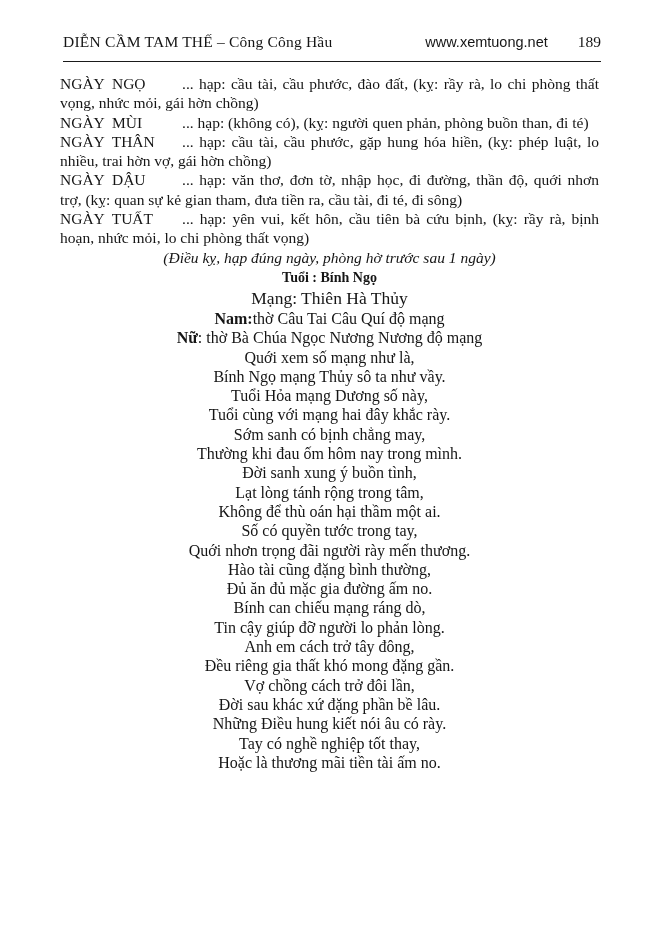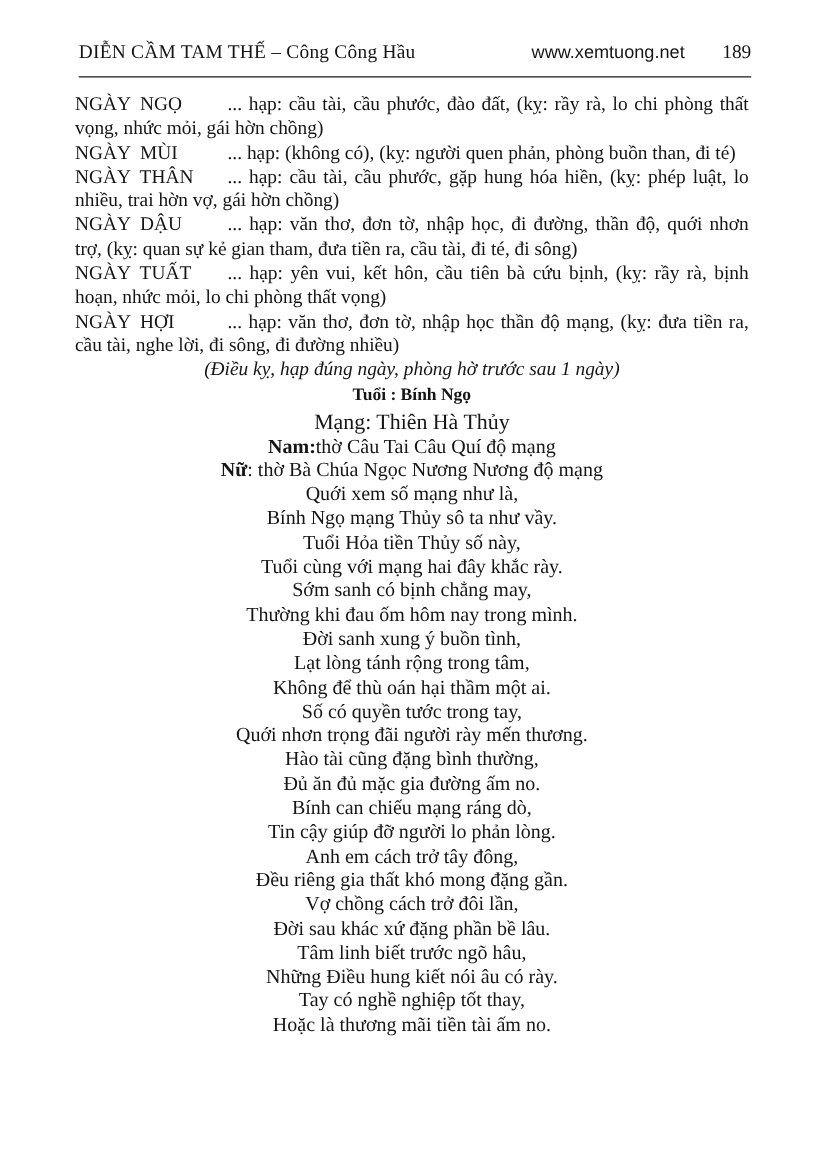--- a/index.html
+++ b/index.html
@@ -101,57 +101,55 @@
   <div class="rule"></div>
 
   <div class="content">
 
     <div>
         <p class="day-entry"><span class="day-label">NGÀY  NGỌ</span><span>...  hạp: cầu tài, cầu phước, đào đất, (kỵ: rầy rà, lo chi phòng thất vọng, nhức mỏi, gái hờn chồng)</span></p>
         <p class="day-entry"><span class="day-label">NGÀY  MÙI</span><span>...  hạp: (không có), (kỵ: người quen phản, phòng buồn than, đi té)</span></p>
         <p class="day-entry"><span class="day-label">NGÀY  THÂN</span><span>...  hạp: cầu tài, cầu phước, gặp hung hóa hiền, (kỵ: phép luật, lo nhiều, trai hờn vợ, gái hờn chồng)</span></p>
         <p class="day-entry"><span class="day-label">NGÀY  DẬU</span><span>...  hạp: văn thơ, đơn tờ, nhập học, đi đường, thần độ, quới nhơn trợ, (kỵ: quan sự kẻ gian tham, đưa tiền ra, cầu tài, đi té, đi sông)</span></p>
         <p class="day-entry"><span class="day-label">NGÀY  TUẤT</span><span>...  hạp: yên vui, kết hôn, cầu tiên bà cứu bịnh, (kỵ: rầy rà, bịnh hoạn, nhức mỏi, lo chi phòng thất vọng)</span></p>
-        <p class="day-entry"><span class="day-label">NGÀY  HỢI</span><span>...  hạp: văn thơ, đơn tờ, nhập học thần độ mạng, (kỵ: đưa tiền ra, cầu tài, nghe lời, đi sông, đi đường nhiều)</span></p>
       </div>
 
     <div class="note-line">(Điều kỵ, hạp đúng ngày, phòng hờ trước sau 1 ngày)</div>
 
     <div class="age-title">Tuổi : Bính Ngọ</div>
 
     <div class="mang-line">Mạng: Thiên Hà Thủy</div>
 
     <div class="gender-line">
       <span class="gender-prefix">Nam:</span><span>thờ Câu Tai Câu Quí độ mạng</span>
     </div>
 
     <div class="gender-line">
       <span class="gender-prefix">Nữ</span><span>: thờ Bà Chúa Ngọc Nương Nương độ mạng</span>
     </div>
 
     <div>
         <div class="verse-line">Quới xem số mạng như là,</div>
         <div class="verse-line">Bính Ngọ mạng Thủy sô ta như vầy.</div>
-        <div class="verse-line">Tuổi Hỏa tiền Thủy số này,</div>
+        <div class="verse-line">Tuổi Hỏa mạng Dương số này,</div>
         <div class="verse-line">Tuổi cùng với mạng hai đây khắc rày.</div>
         <div class="verse-line">Sớm sanh có bịnh chẳng may,</div>
         <div class="verse-line">Thường khi đau ốm hôm nay trong mình.</div>
         <div class="verse-line">Đời sanh xung ý buồn tình,</div>
         <div class="verse-line">Lạt lòng tánh rộng trong tâm,</div>
         <div class="verse-line">Không để thù oán hại thầm một ai.</div>
         <div class="verse-line">Số có quyền tước trong tay,</div>
         <div class="verse-line">Quới nhơn trọng đãi người rày mến thương.</div>
         <div class="verse-line">Hào tài cũng đặng bình thường,</div>
         <div class="verse-line">Đủ ăn đủ mặc gia đường ấm no.</div>
         <div class="verse-line">Bính can chiếu mạng ráng dò,</div>
         <div class="verse-line">Tin cậy giúp đỡ người lo phản lòng.</div>
         <div class="verse-line">Anh em cách trở tây đông,</div>
         <div class="verse-line">Đều riêng gia thất khó mong đặng gần.</div>
         <div class="verse-line">Vợ chồng cách trở đôi lần,</div>
         <div class="verse-line">Đời sau khác xứ đặng phần bề lâu.</div>
-        <div class="verse-line">Tâm linh biết trước ngõ hâu,</div>
         <div class="verse-line">Những Điều hung kiết nói âu có rày.</div>
         <div class="verse-line">Tay có nghề nghiệp tốt thay,</div>
         <div class="verse-line">Hoặc là thương mãi tiền tài ấm no.</div>
       </div>
 
   </div>
 </div>
 
 </body></html>

